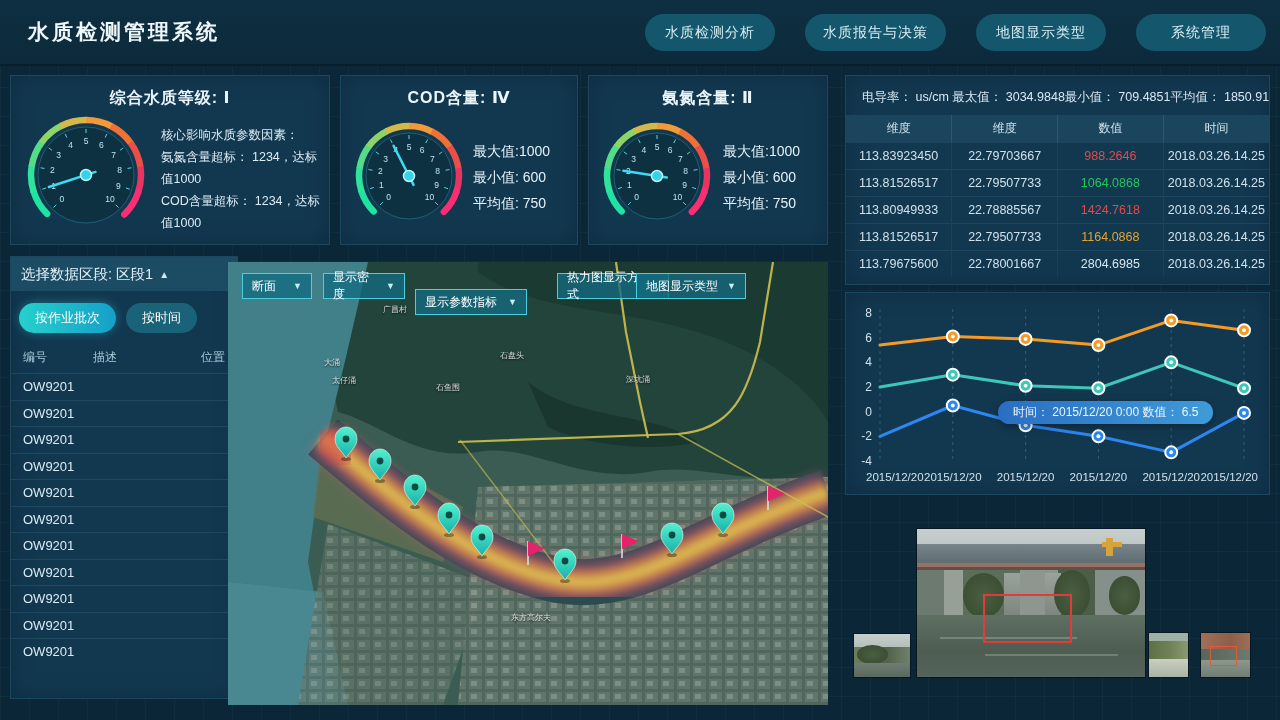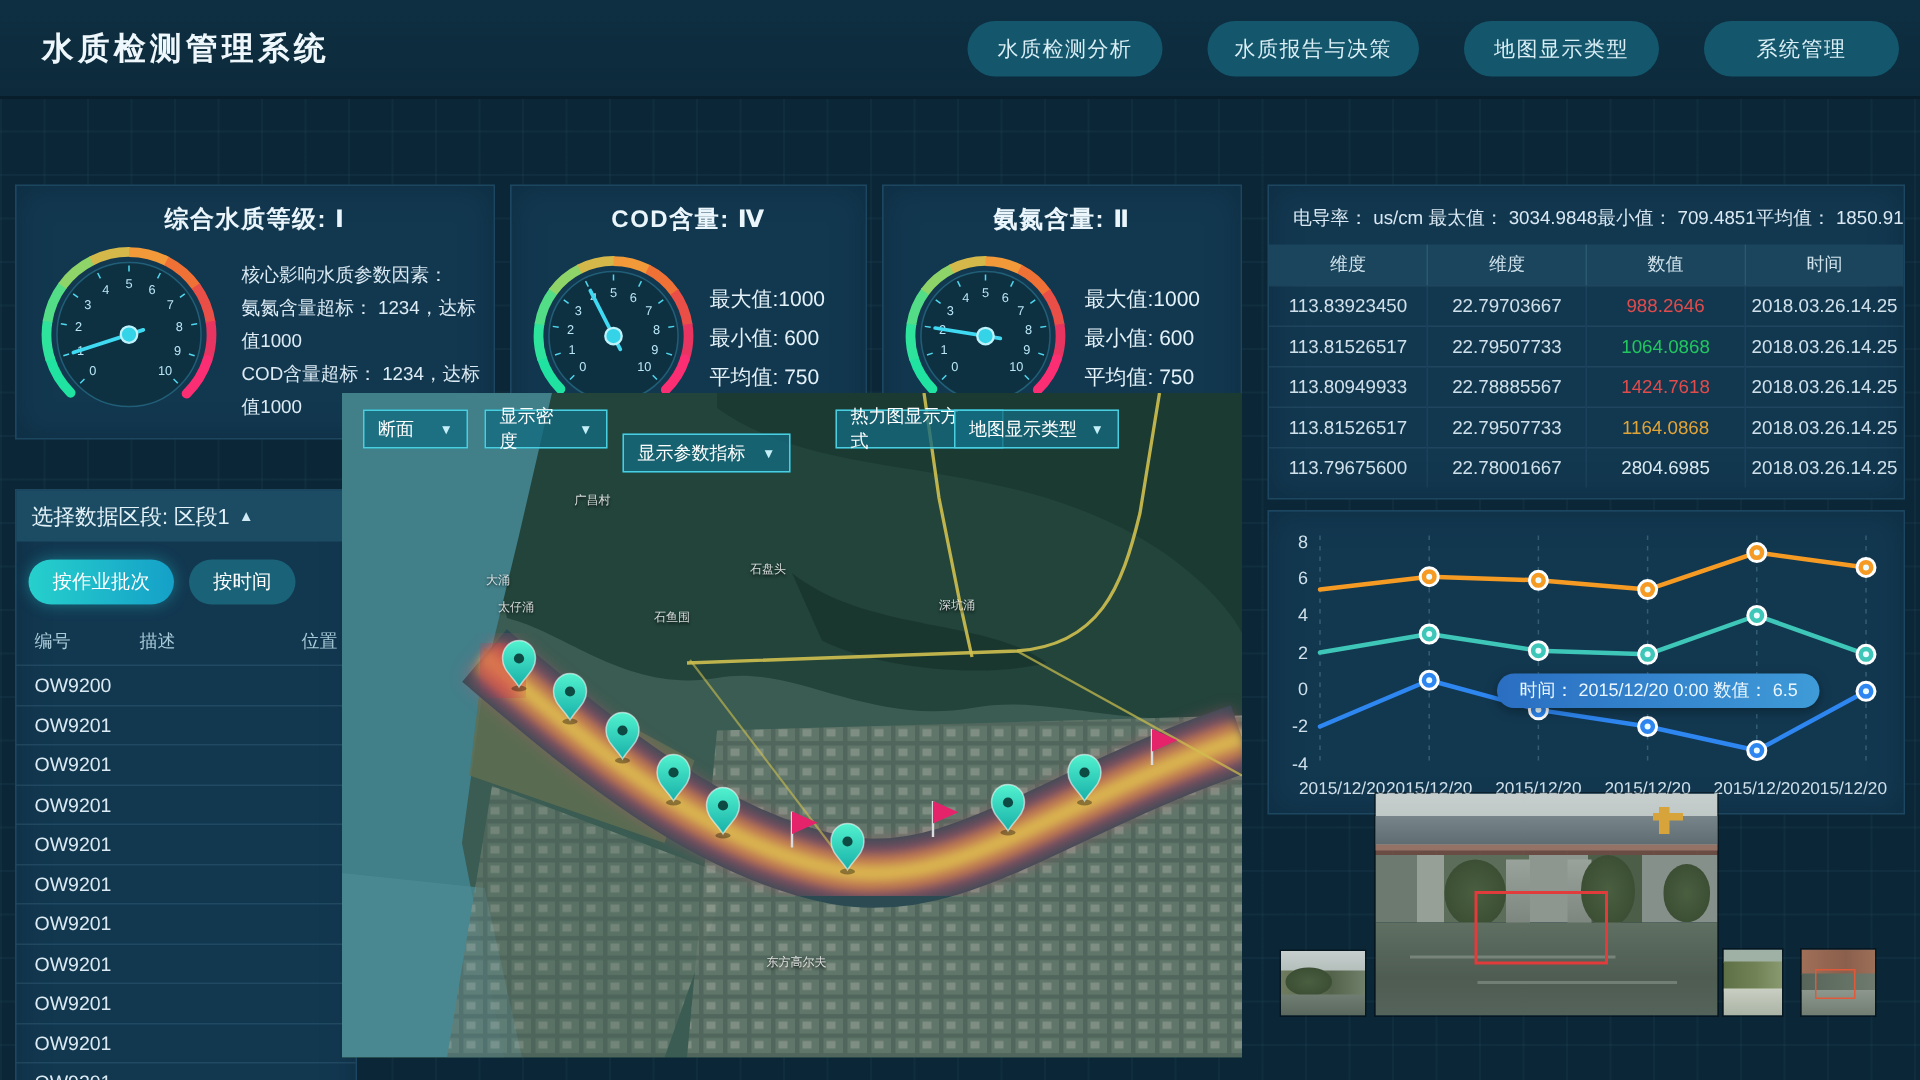--- a/index.html
+++ b/index.html
@@ -15,21 +15,21 @@
     background:linear-gradient(180deg,#0e2f42,#0c2a3b);
     border-bottom:2px solid rgba(0,0,0,.35);display:flex;align-items:center;}
   .app-title{color:#eef7fb;font-size:21px;letter-spacing:3px;margin-left:28px;font-weight:bold;}
   .nav{position:absolute;right:14px;top:14px;display:flex;gap:30px;}
   .nav-btn{min-width:130px;height:37px;border-radius:19px;display:flex;align-items:center;justify-content:center;
     color:#d9eef5;font-size:14px;letter-spacing:1px;background:#14576d;cursor:pointer;padding:0 18px;}
   .nav-btn.active{background:linear-gradient(90deg,#25d3d6,#149fc9);color:#fff;
     box-shadow:0 0 16px rgba(38,203,216,.55);}
   
   .panel{position:absolute;background:#123850;border:1px solid rgba(110,180,215,.13);
-    box-shadow:inset 0 0 22px rgba(8,25,40,.35);margin-top:48px;}
+    box-shadow:inset 0 0 22px rgba(8,25,40,.35);}
   .panel-title{color:#eaf6fb;font-size:16px;letter-spacing:1px;text-align:center;padding-top:12px;font-weight:bold;}
   
   .gauge-canvas{position:absolute;}
   .gauge-info{position:absolute;color:#dcebf4;font-size:12.5px;line-height:22px;}
   .gauge-stats{position:absolute;color:#e3f1f8;font-size:14px;line-height:26px;}
   .gauge-stats div{white-space:nowrap;}
   
   .cond-summary{color:#d9e8f2;font-size:12.5px;padding:13px 14px 9px 16px;white-space:nowrap;overflow:hidden;}
   .cond-table{width:100%;border-collapse:collapse;table-layout:fixed;}
   .cond-table th{background:#1a455c;color:#cfe2ec;font-weight:normal;font-size:12px;height:27px;
@@ -52,21 +52,21 @@
   .sb-head span:nth-child(3){flex:1;text-align:right;}
   .sb-row{height:26.5px;display:flex;align-items:center;color:#dcebf3;font-size:13px;
     padding:0 12px;border-top:1px solid rgba(140,190,215,.13);cursor:pointer;}
   
   .map{position:absolute;left:228px;top:262px;width:600px;height:443px;overflow:hidden;background:#33584f;cursor:grab;}
   .map-dd{position:absolute;top:11px;height:26px;background:rgba(19,106,128,.78);
     border:1px solid #49cfe0;color:#fff;font-size:12px;display:flex;align-items:center;
     justify-content:space-between;padding:0 9px;cursor:pointer;}
   .map-dd .dd-caret{color:#c6f0f8;font-size:9px;margin-left:8px;}
   .map-label{position:absolute;color:rgba(255,255,255,.82);font-size:8px;text-shadow:0 1px 2px rgba(0,0,0,.8);
-    white-space:nowrap;pointer-events:none;margin-top:24px;}
+    white-space:nowrap;pointer-events:none;}
   
   .chart-tooltip{position:absolute;left:152px;top:108px;height:23px;border-radius:12px;
     background:linear-gradient(90deg,#2a6ec2,#3f9bd8);color:#eaf6ff;font-size:12px;
     display:flex;align-items:center;padding:0 15px;white-space:nowrap;box-shadow:0 2px 8px rgba(0,0,0,.35);}
   
   .gallery{position:absolute;left:845px;top:500px;width:425px;height:210px;}
   .photo{position:absolute;overflow:hidden;border:1px solid rgba(0,0,0,.4);cursor:pointer;}
   .ph-sky{position:absolute;left:0;top:0;right:0;height:26%;background:linear-gradient(#c6cfcd,#b3bdba);}
   .ph-bridge{position:absolute;left:0;top:10%;right:0;height:13%;background:linear-gradient(#77848a,#5f6c72);}
   .ph-girder{position:absolute;left:0;top:23%;right:0;height:5%;background:#8a5a4a;opacity:.75;}
@@ -272,36 +272,35 @@
           <tr>
             <td>113.79675600</td>
             <td>22.78001667</td>
             <td style="color: rgb(216, 232, 240);">2804.6985</td>
             <td>2018.03.26.14.25</td>
           </tr>
         </tbody>
     </table>
   </div>
 
-  <div class="panel" style="left:10px;top:278px;width:228px;height:443px;">
+  <div class="panel" style="left:10px;top:256px;width:228px;height:443px;">
     <div class="sb-title">
       <span>选择数据区段: 区段1</span>
       <span class="sb-caret">▲</span>
     </div>
     <div class="sb-btns" id="sb-btns">
         <div class="sb-btn active">按作业批次</div>
         <div class="sb-btn">按时间</div>
       </div>
     <div class="sb-head">
       <span>编号</span>
       <span>描述</span>
       <span>位置</span>
     </div>
     <div id="sb-rows">
-        <div class="sb-row">OW9200</div>
         <div class="sb-row">OW9201</div>
         <div class="sb-row">OW9201</div>
         <div class="sb-row">OW9201</div>
         <div class="sb-row">OW9201</div>
         <div class="sb-row">OW9201</div>
         <div class="sb-row">OW9201</div>
         <div class="sb-row">OW9201</div>
         <div class="sb-row">OW9201</div>
         <div class="sb-row">OW9201</div>
         <div class="sb-row">OW9201</div>

